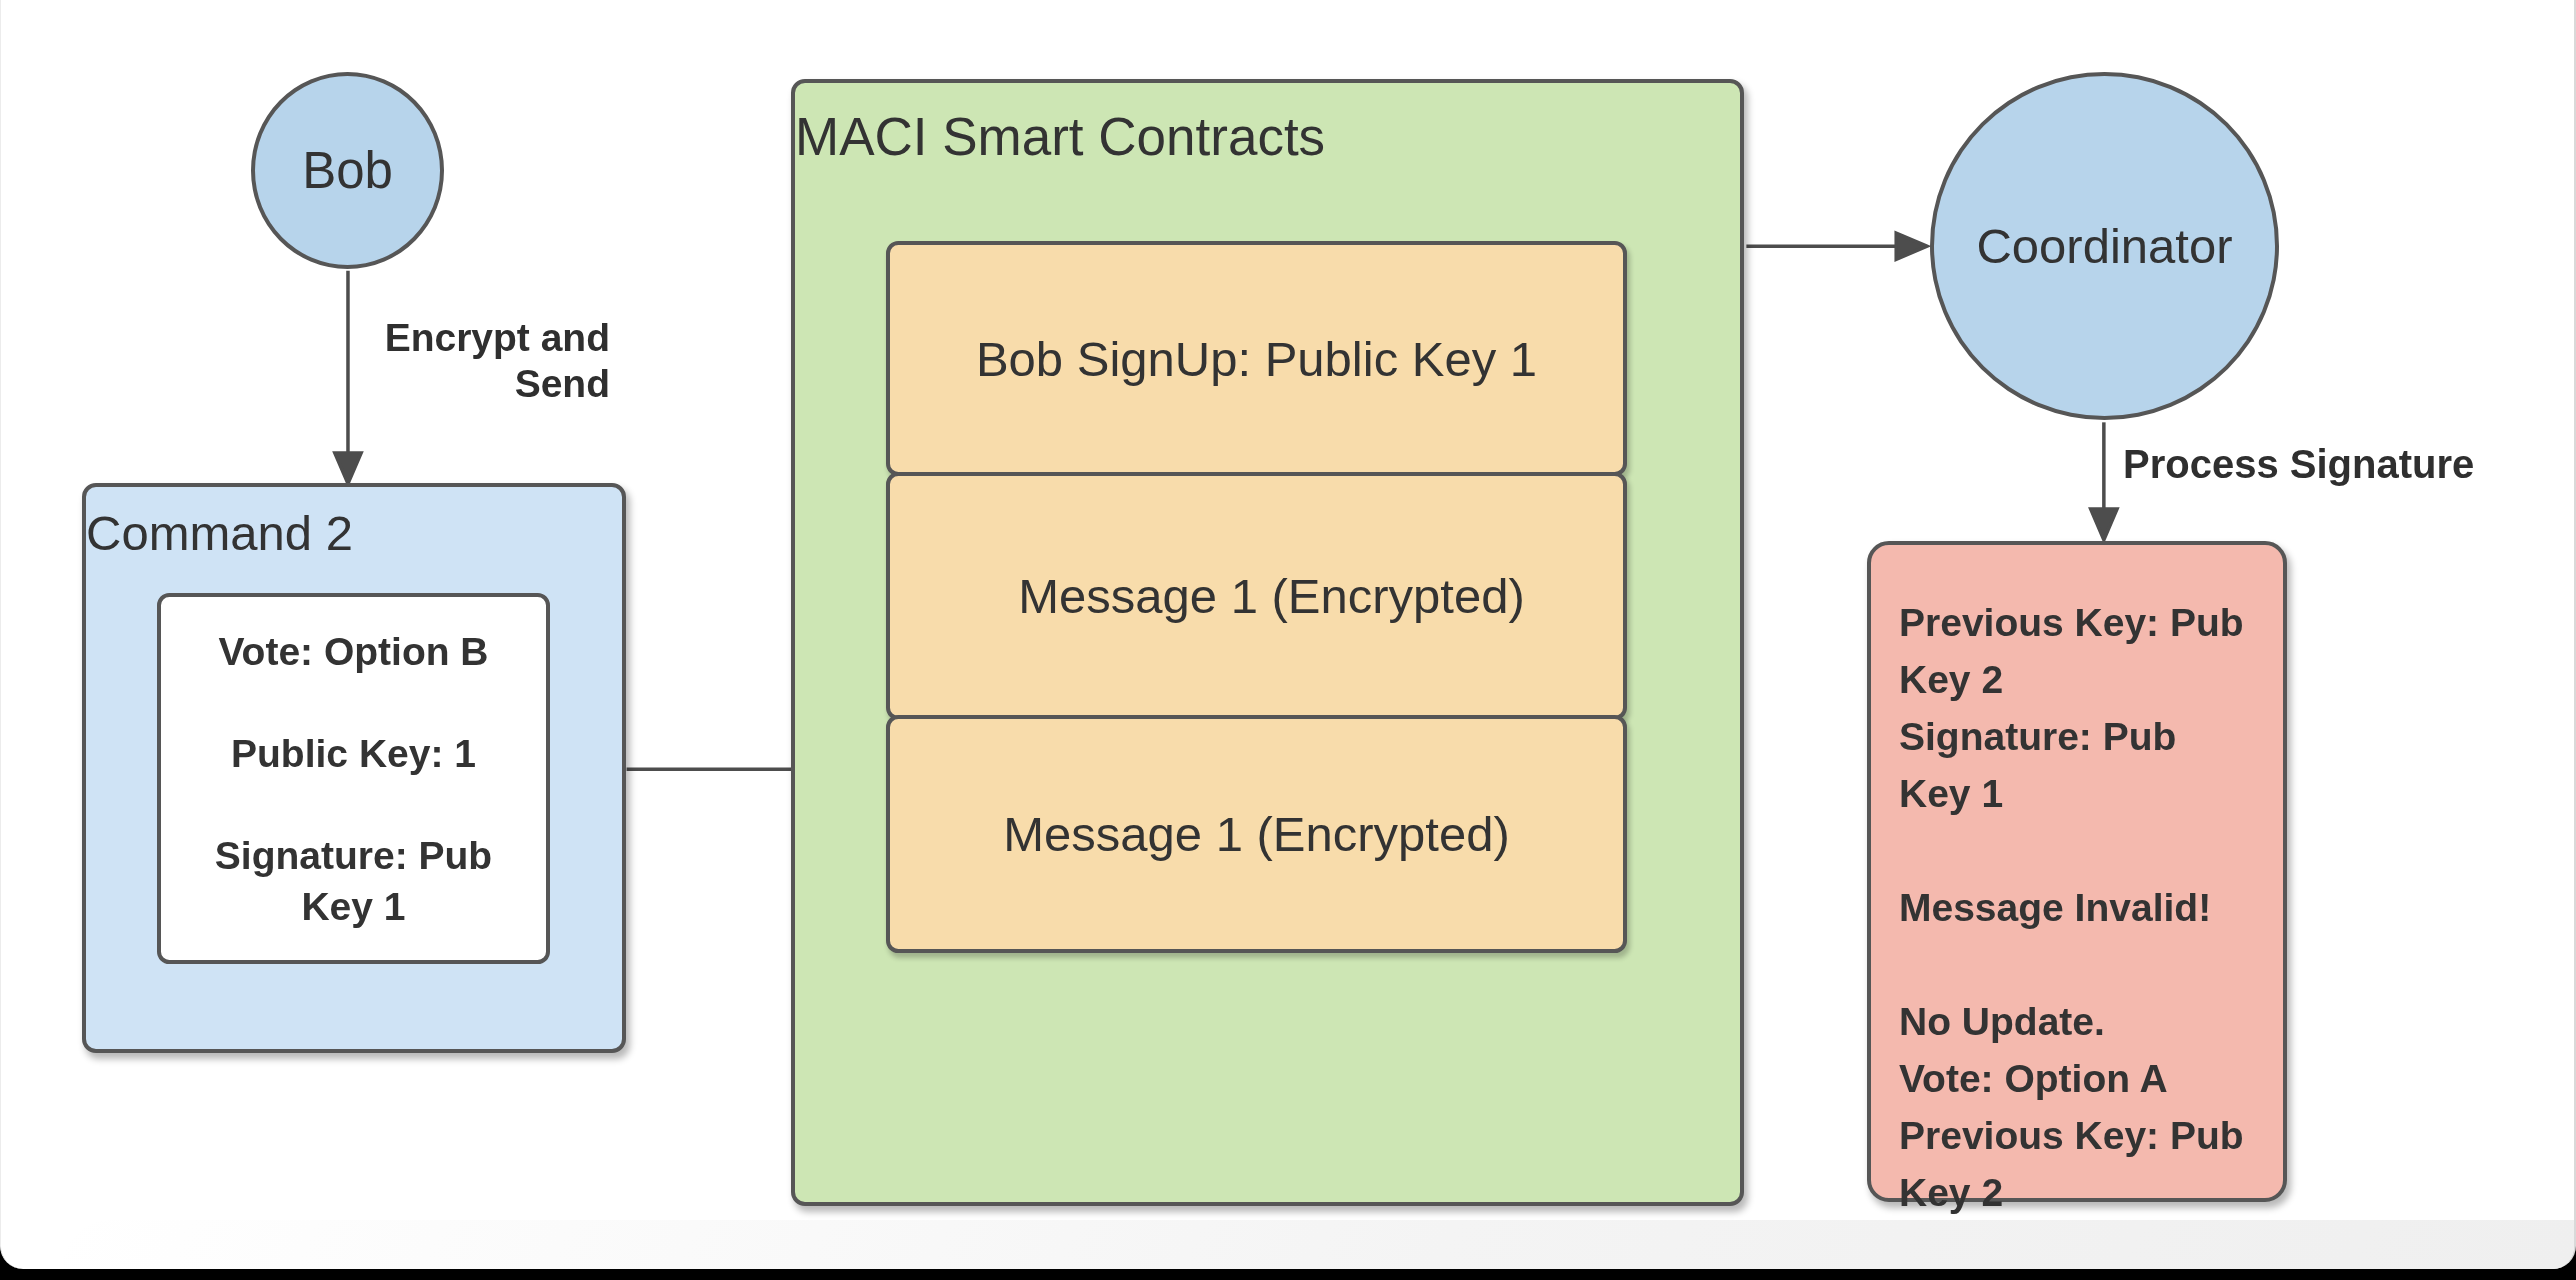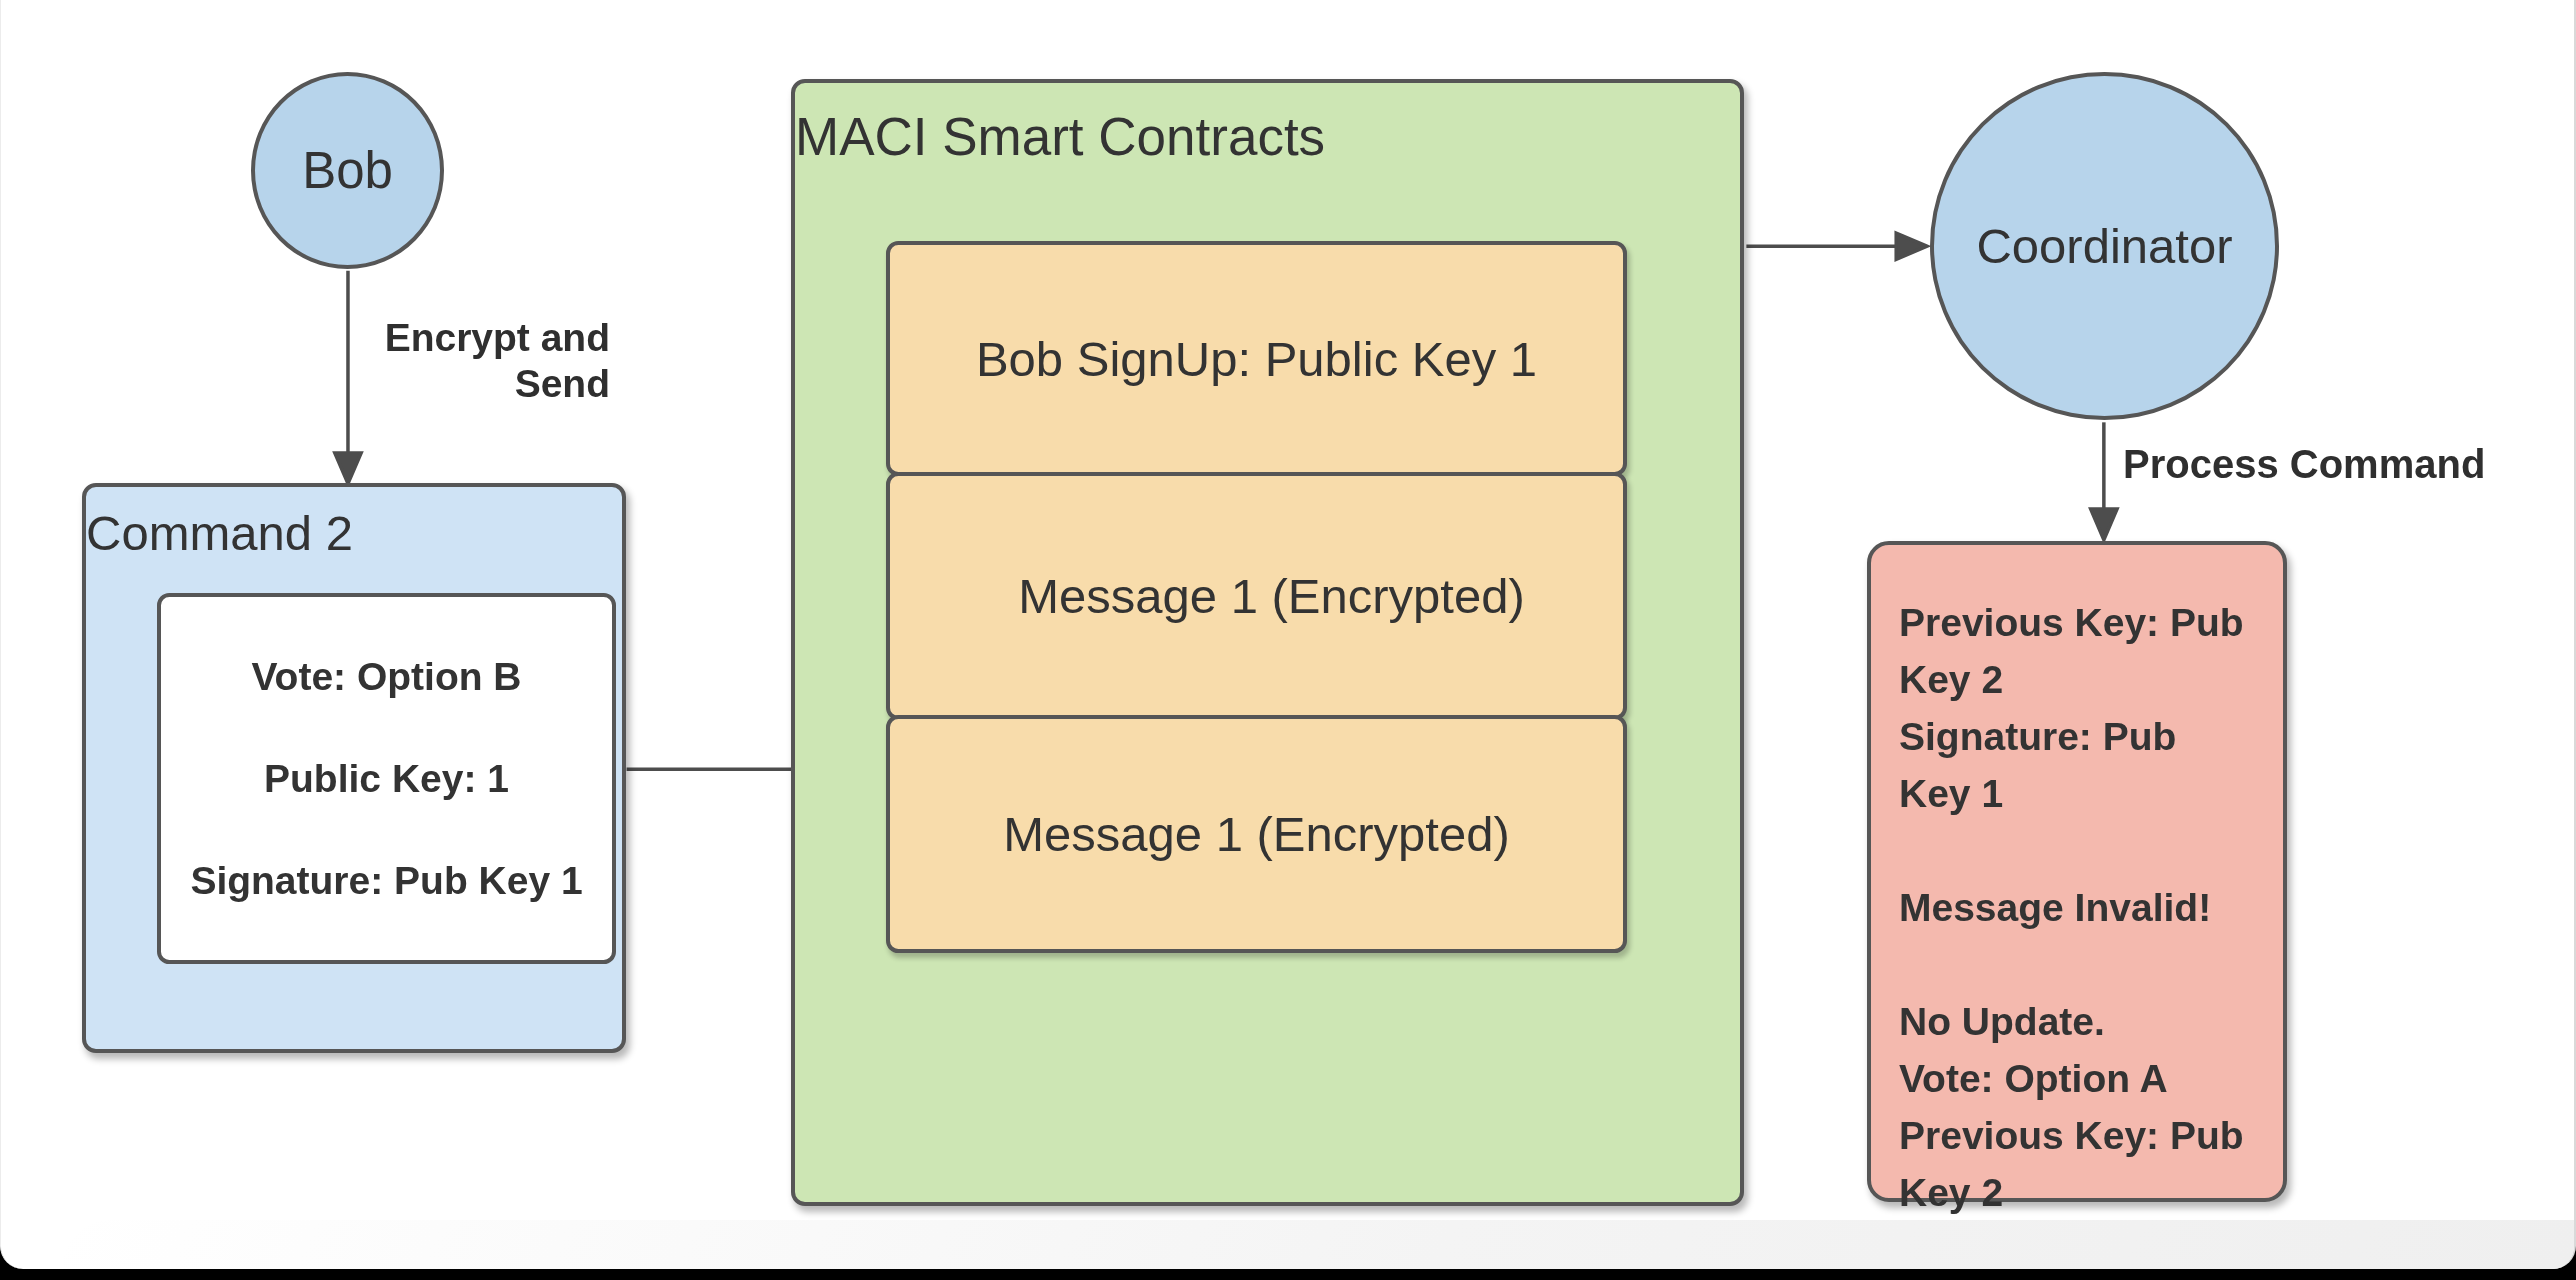--- a/index.html
+++ b/index.html
@@ -47,21 +47,21 @@
   .command{
     left:81px;top:483px;width:544px;height:570px;
     background:var(--c-command_fill);
     border-radius:14px;
   }
   .box-title{
     text-align:left;font-weight:400;color:var(--c-text);
   }
   .command .box-title{margin-top:17.5px;font-size:49px;}
   .inner-white{
-    position:absolute;left:71px;top:106px;width:459px;height:371px;
+    position:absolute;left:71px;top:106px;width:393px;height:371px;
     background:#ffffff;border:4.4px solid var(--c-border);border-radius:12.3px;
     box-sizing:border-box;
     display:flex;align-items:center;justify-content:center;
   }
   .inner-white .fields{
     font-size:39px;font-weight:700;line-height:51px;
     text-align:center;white-space:pre-line;
     padding:0 23px;
   }
   .contracts{
@@ -147,21 +147,21 @@
     <div class="box-title">MACI Smart Contracts</div>
   </div>
   <div class="entry entry1">Bob SignUp: Public Key 1</div>
   <div class="entry entry2">Message 1 (Encrypted)</div>
   <div class="entry entry3">Message 1 (Encrypted)</div>
 
   <div class="ellipse coordinator">
     <span>Coordinator</span>
   </div>
 
-  <div class="flow-label process-label">Process Command</div>
+  <div class="flow-label process-label">Process Signature</div>
 
   <div class="box result">
     <div class="result-text">Previous Key: Pub Key 2
 Signature: Pub Key 1
 
 Message Invalid!
 
 No Update.
 Vote: Option A
 Previous Key: Pub Key 2</div>

